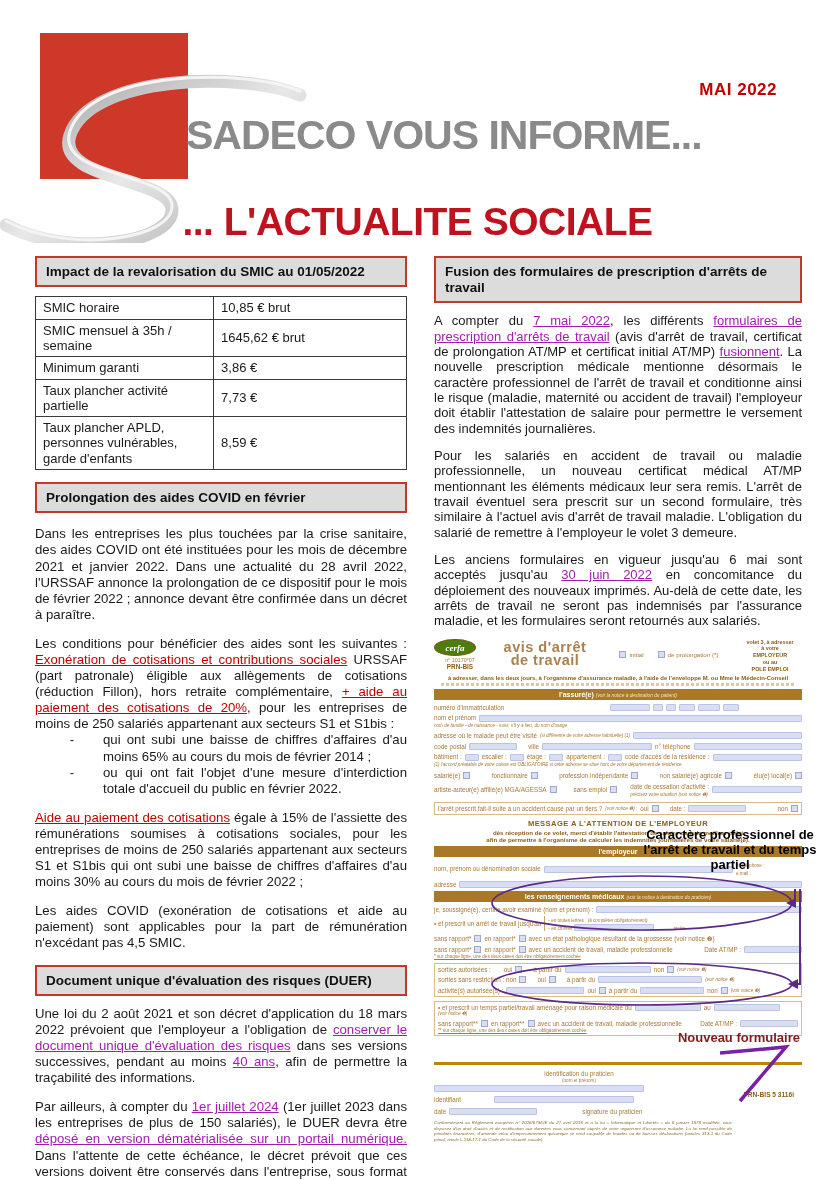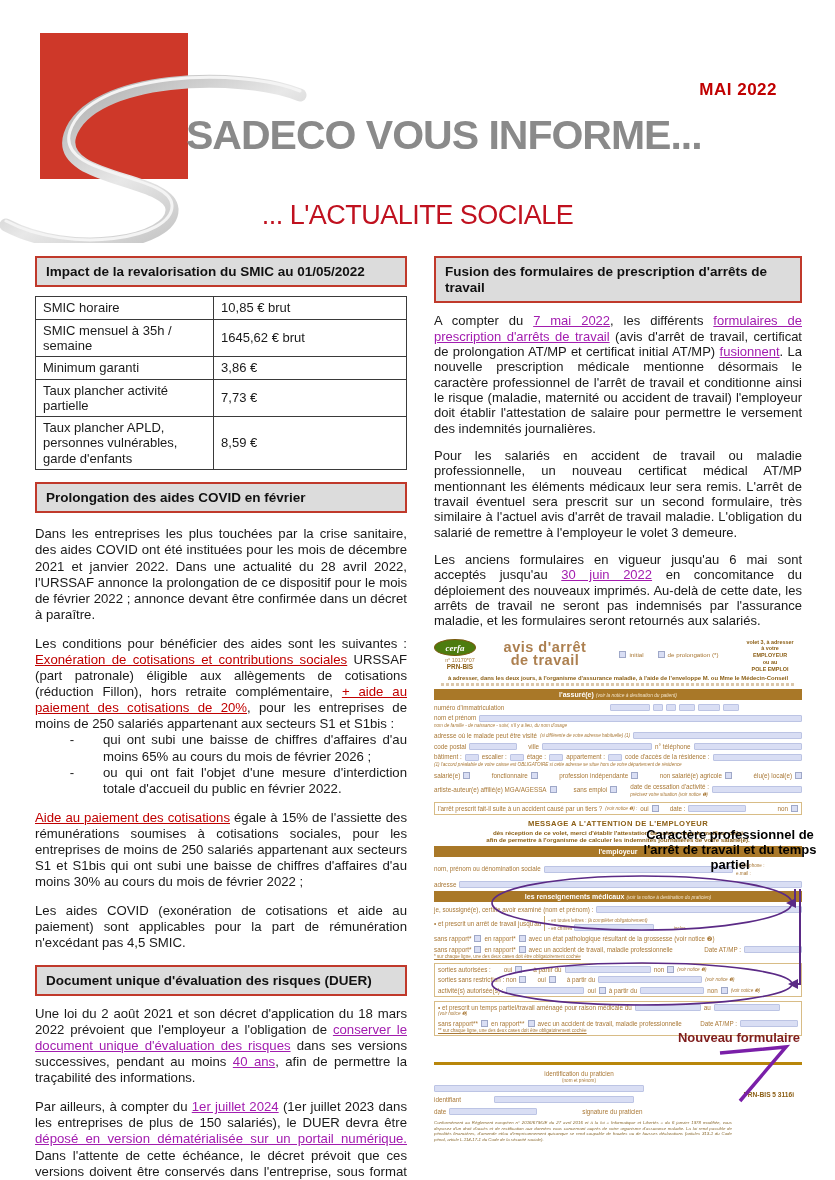--- a/index.html
+++ b/index.html
@@ -17,21 +17,21 @@
     font-size:27px; letter-spacing:1px;
   }
   .swoosh { position:absolute; left:-40px; top:40px; width:312px; height:170px; z-index:3; pointer-events:none; }
   .issue { position:absolute; right:58px; top:80px; color:#C00000; font-weight:bold; font-size:17px; letter-spacing:.5px; }
   .main-title {
     position:absolute; left:186px; top:112px; width:600px;
     color:#8A8A8A; font-weight:bold; font-size:41px; letter-spacing:-1px; white-space:nowrap;
   }
   .subtitle {
     position:absolute; left:0; top:200px; width:100%; text-align:center;
-    color:#C0111F; font-weight:normal; font-size:27px; letter-spacing:-0.5px;
+    color:#C0111F; font-weight:bold; font-size:39px; letter-spacing:-0.5px;
   }
   
   .col { position:absolute; top:256px; }
   .col-left  { left:35px;  width:372px; }
   .col-right { left:434px; width:368px; }
   .secbox {
     background:#DCDCDC; border:2px solid #C0392B; padding:6px 9px 5px 9px;
     font-weight:bold; font-size:13.5px; color:#111; line-height:1.2;
   }
   .col-left p.body  { font-size:13.2px; line-height:1.22; text-align:justify; margin:13px 0 0 0; }
@@ -151,21 +151,21 @@
 
     <div class="secbox" style="margin-top:12px">Prolongation des aides COVID en février</div>
 
     <p class="body"><span>Dans les entreprises les plus touchées par la crise sanitaire, des aides COVID ont été instituées pour les mois de décembre 2021 et janvier 2022. Dans une actualité du 28 avril 2022, l'URSSAF annonce la prolongation de ce dispositif pour le mois de février 2022 ; annonce devant être confirmée dans un décret à paraître.</span></p>
 
     <p class="body"><span>Les conditions pour bénéficier des aides sont les suivantes : </span><span class="rl">Exonération de cotisations et contributions sociales</span><span> URSSAF (part patronale) éligible aux allègements de cotisations (réduction Fillon), hors retraite complémentaire, </span><span class="rl">+ aide au paiement des cotisations de 20%</span><span>, pour les entreprises de moins de 250 salariés appartenant aux secteurs S1 et S1bis :</span></p>
 
     <div class="bullets">
       <div class="bullet">
         <span class="dash">-</span>
-        <span class="btxt">qui ont subi une baisse de chiffres d'affaires d'au moins 65% au cours du mois de février 2026 ;</span>
+        <span class="btxt">qui ont subi une baisse de chiffres d'affaires d'au moins 65% au cours du mois de février 2014 ;</span>
       </div>
       <div class="bullet">
         <span class="dash">-</span>
         <span class="btxt">ou qui ont fait l'objet d'une mesure d'interdiction totale d'accueil du public en février 2022.</span>
       </div>
     </div>
 
     <p class="body"><span class="rl">Aide au paiement des cotisations</span><span> égale à 15% de l'assiette des rémunérations soumises à cotisations sociales, pour les entreprises de moins de 250 salariés appartenant aux secteurs S1 et S1bis qui ont subi une baisse de chiffres d'affaires d'au moins 30% au cours du mois de février 2022 ;</span></p>
 
     <p class="body"><span>Les aides COVID (exonération de cotisations et aide au paiement) sont applicables pour la part de rémunération n'excédant pas 4,5 SMIC.</span></p>

